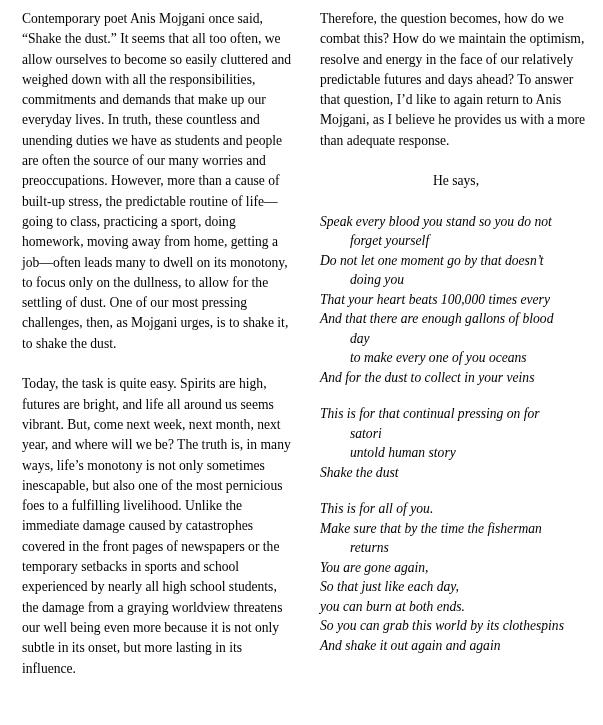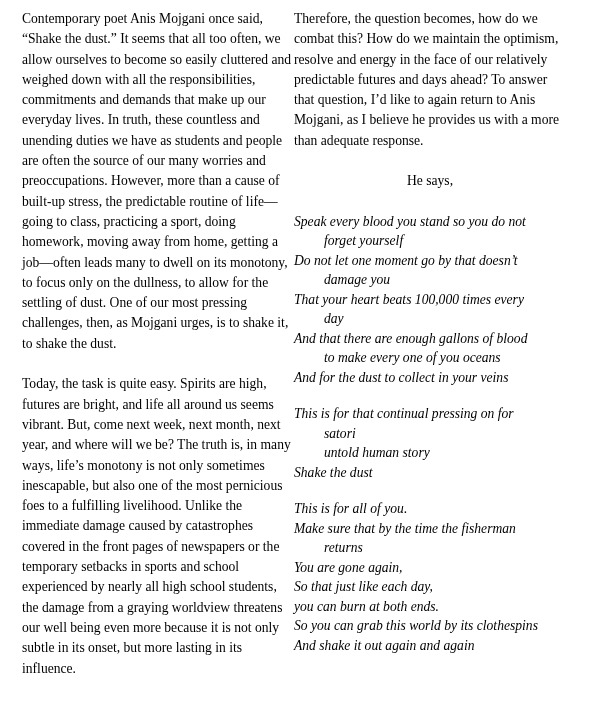--- a/index.html
+++ b/index.html
@@ -7,20 +7,21 @@
   body {
     width: 603px;
     height: 725px;
     background: #ffffff;
     color: #000000;
     font-family: "Liberation Serif", "DejaVu Serif", serif;
     overflow: hidden;
   }
   .page {
     display: flex;
+    gap: 26px;
     padding: 9px 16px 0 22px;
   }
   .column {
     width: 272px;
     flex: 0 0 272px;
     font-size: 13.6px;
     line-height: 20.3px;
     text-align: left;
   }
   .column p { margin: 0 0 20.3px 0; }
@@ -44,24 +45,24 @@
   </div>
 
   <div class="column">
     <p>Therefore, the question becomes, how do we combat this? How do we maintain the optimism, resolve and energy in the face of our relatively predictable futures and days ahead? To answer that question, I’d like to again return to Anis Mojgani, as I believe he provides us with a more than adequate response.</p>
     <p class="attribution">He says,</p>
     <div class="poem">
         <div class="stanza">
           <div class="poem-line">Speak every blood you stand so you do not</div>
           <div class="poem-line indent">forget yourself</div>
           <div class="poem-line">Do not let one moment go by that doesn’t</div>
-          <div class="poem-line indent">damage you</div>
+          <div class="poem-line indent">doing you</div>
           <div class="poem-line">That your heart beats 100,000 times every</div>
+          <div class="poem-line">And that there are enough gallons of blood</div>
           <div class="poem-line indent">day</div>
-          <div class="poem-line">And that there are enough gallons of blood</div>
           <div class="poem-line indent">to make every one of you oceans</div>
           <div class="poem-line">And for the dust to collect in your veins</div>
         </div>
         <div class="stanza">
           <div class="poem-line">This is for that continual pressing on for</div>
           <div class="poem-line indent">satori</div>
           <div class="poem-line indent">untold human story</div>
           <div class="poem-line">Shake the dust</div>
         </div>
         <div class="stanza">

